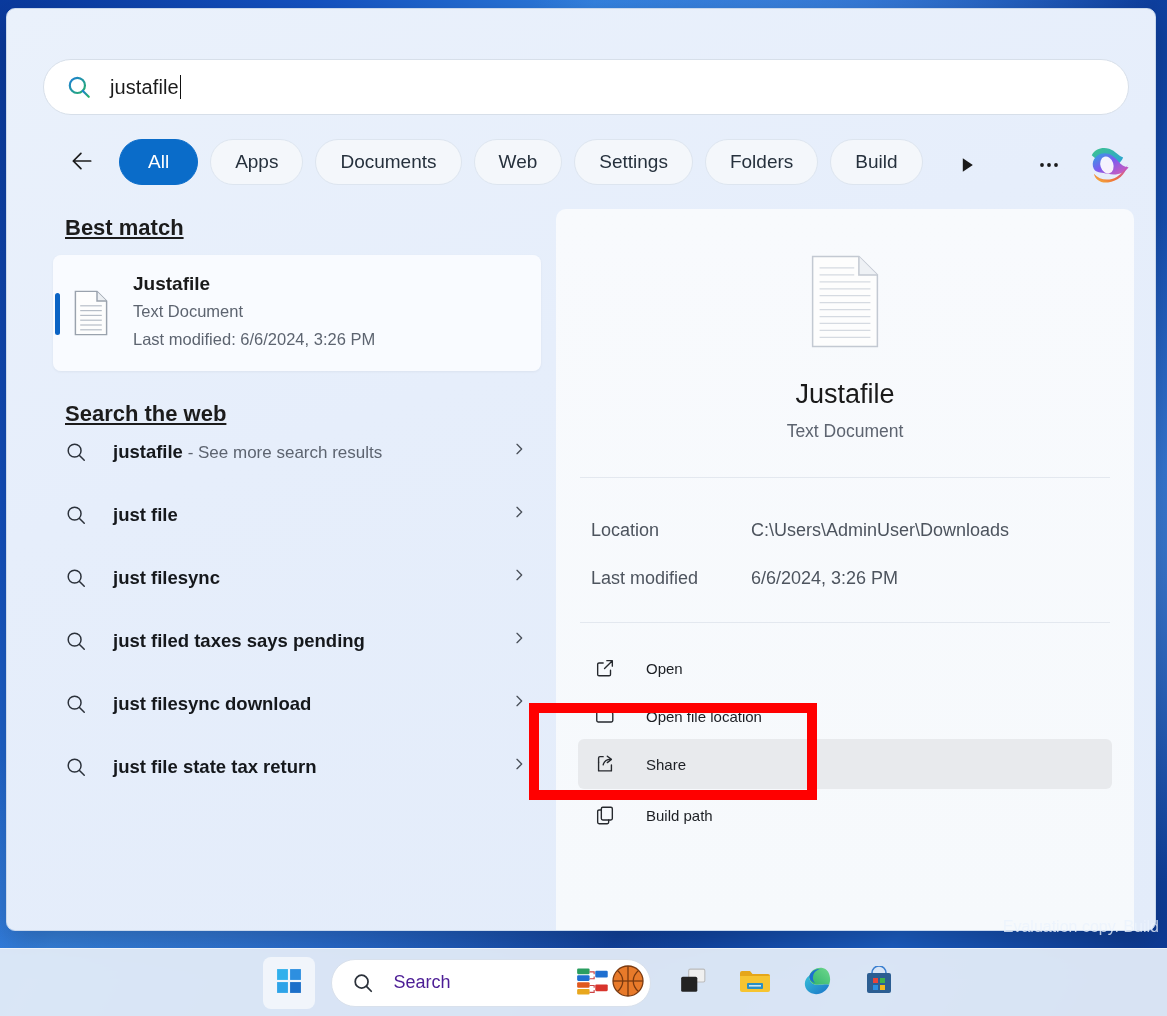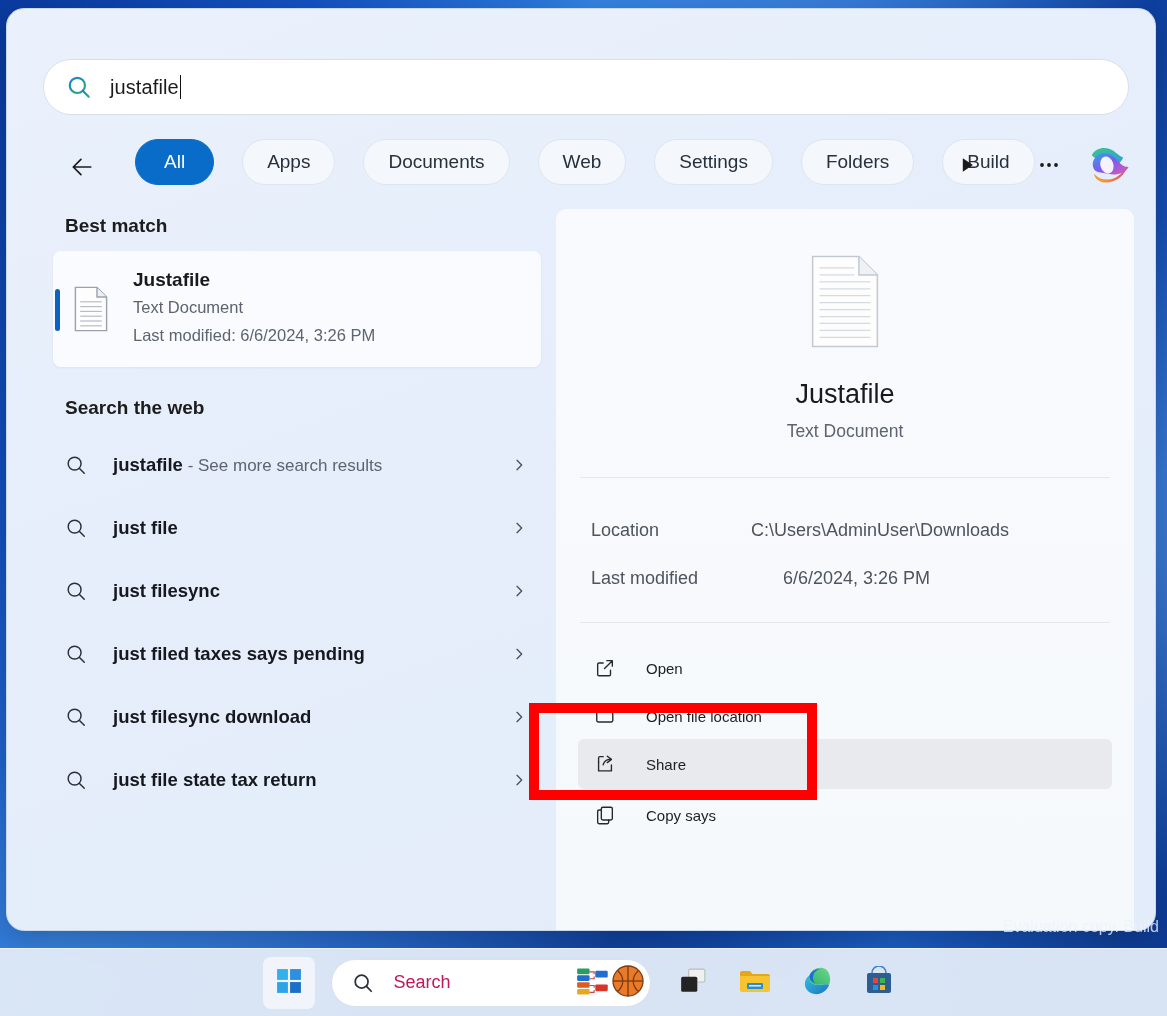--- a/index.html
+++ b/index.html
@@ -17,21 +17,21 @@
     background:
       radial-gradient(ellipse 520px 300px at 72% 6%, rgba(120,190,255,.40), transparent 62%),
       radial-gradient(ellipse 420px 520px at 96% 58%, rgba(150,205,255,.30), transparent 65%),
       radial-gradient(ellipse 700px 260px at 20% 96%, rgba(90,160,245,.35), transparent 68%);
   }
 
   
   .search-panel {
     position: absolute; left: 6px; top: 8px; width: 1150px; height: 923px;
     background: linear-gradient(160deg, #eaf1fb 0%, #e6eefb 40%, #e3ecfa 100%);
-    border: 1px solid #c9d8ec; border-radius: 18px;
+    border: 1px solid #c9d8ec; border-radius: 9px;
     box-shadow: 0 12px 34px rgba(0,0,0,.26);
     overflow: hidden;
   }
 
   
   .searchbox {
     position: absolute; left: 36px; top: 50px; width: 1086px; height: 56px;
     background: #ffffff; border: 1px solid #d7dfe9; border-radius: 28px;
     display: flex; align-items: center; padding: 0 22px;
   }
@@ -39,21 +39,21 @@
   .searchbox .txt {
     font-size: 20px; color: #1b1b1b; letter-spacing: .1px;
     display: flex; align-items: center;
   }
   .caret {
     display: inline-block; width: 1.5px; height: 24px;
     background: #111; margin-left: 1px;
   }
 
   
-  .chips { position: absolute; left: 58px; top: 130px; display: flex; align-items: flex-end; gap: 28px; }
+  .chips { position: absolute; left: 58px; top: 130px; display: flex; align-items: center; gap: 12px; }
   .backbtn {
     width: 34px; height: 34px; display: flex; align-items: center; justify-content: center;
     margin-right: 8px; cursor: pointer; background: none; border: none;
   }
   .chip {
     height: 46px; padding: 0 24px; border-radius: 23px;
     background: #f4f7fb; border: 1px solid #dde5ef;
     display: flex; align-items: center; justify-content: center;
     font-size: 19px; color: #26313d; cursor: pointer; white-space: nowrap;
   }
@@ -63,40 +63,40 @@
   .copilot-btn { left: 1074px; }
   .play-btn, .dots-btn, .copilot-btn {
     position: absolute; top: 134px; width: 44px; height: 44px;
     display: flex; align-items: center; justify-content: center; cursor: pointer;
   }
   .copilot-btn { top: 128px; width: 54px; height: 54px; }
 
   
   .leftcol { position: absolute; left: 46px; top: 206px; width: 490px; }
   .section-head {
-    font-size: 19px; font-weight: bold; color: #1c1c1c;
-    padding-left: 12px; margin-bottom: 14px;
+    font-size: 22px; font-weight: bold; color: #1c1c1c;
+    padding-left: 12px; margin-bottom: 14px; text-decoration: underline;
   }
   .best-card {
     position: relative; width: 488px; height: 116px;
     background: rgba(252,253,255,.86); border-radius: 8px;
     display: flex; align-items: center; padding-left: 18px;
     box-shadow: 0 1px 3px rgba(0,0,0,.05);
   }
   .sel-bar {
     position: absolute; left: 2px; top: 38px; width: 5px; height: 42px;
     background: #0a63c4; border-radius: 3px;
   }
   .best-icon { width: 40px; height: 48px; margin-right: 22px; flex: none; }
   .best-title { font-size: 19px; font-weight: bold; color: #1a1a1a; margin-bottom: 3px; }
   .best-sub { font-size: 16.5px; color: #5d6470; line-height: 1.65; }
 
   .web-head { margin-top: 30px; }
   .web-item {
-    width: 488px; height: 63px; display: flex; align-items: center;
+    width: 488px; height: 63px; display: flex; 
     padding: 0 14px 0 12px; border-radius: 6px; cursor: pointer;
   }
   .web-item .q-ico2 { width: 22px; height: 22px; margin-right: 26px; flex: none; }
   .web-label { flex: 1; font-size: 18.5px; color: #15181c; font-weight: bold; }
   .web-label .muted { color: #5d6470; font-weight: normal; font-size: 17px; }
   .chev { width: 16px; height: 16px; flex: none; }
 
   
   .preview {
     position: absolute; left: 549px; top: 200px; width: 578px; height: 723px;
@@ -112,21 +112,21 @@
     position: absolute; top: 212px; width: 100%; text-align: center;
     font-size: 17.5px; color: #5d6470;
   }
   .pv-rule { position: absolute; left: 24px; width: 530px; height: 1px; background: #e3e8ef; }
   .rule1 { top: 268px; }
   .rule2 { top: 413px; }
   .meta-row { position: absolute; left: 35px; width: 520px; display: flex; font-size: 18px; }
   .meta-row .k { width: 160px; color: #4d545e; }
   .meta-row .v { color: #4d545e; }
   .meta1 { top: 311px; }
-  .meta2 { top: 359px; gap: 32px; }
+  .meta2 { top: 359px; }
 
   .action {
     position: absolute; left: 22px; width: 534px; height: 50px;
     display: flex; align-items: center; padding-left: 16px;
     border-radius: 6px; cursor: pointer;
   }
   .action .a-ico { width: 22px; height: 22px; margin-right: 30px; flex: none; }
   .action .a-label { font-size: 15px; color: #1c1f24; }
   .action.hover { background: #e8eaed; }
   .act0 { top: 434px; }
@@ -157,21 +157,21 @@
     width: 52px; height: 52px; border-radius: 8px;
     display: flex; align-items: center; justify-content: center; cursor: pointer;
   }
   .tb-btn.start { background: rgba(255,255,255,.62); }
   .tb-search {
     width: 320px; height: 48px; border-radius: 24px; background: #ffffff;
     border: 1px solid #d9e1ec; display: flex; align-items: center;
     padding: 0 6px 0 20px; cursor: pointer; margin: 0 6px;
   }
   .tb-search .s-ico { width: 22px; height: 22px; margin-right: 20px; flex: none; }
-  .tb-search .s-txt { flex: 1; font-size: 18px; color: #be185d; }
+  .tb-search .s-txt { flex: 1; font-size: 18px; color: #4c1d95; }
   .tb-widgets { display: flex; align-items: center; gap: 2px; }
 </style>
 </head>
 <body>
 
 <div class="desk-swoosh"></div>
 
 <div class="watermark">Evaluation copy. Build</div>
 
 <div class="search-panel">
@@ -422,21 +422,21 @@
       <span class="a-label">Share</span>
     </div>
 
     <div class="action act3">
       <span class="a-ico">
         <svg viewBox="0 0 24 24" width="22" height="22" fill="none" stroke="#26292e" stroke-width="1.5">
           <rect x="8" y="3.5" width="12" height="14" rx="1.6"></rect>
           <path d="M16 17.5V20a1.5 1.5 0 0 1-1.5 1.5h-9A1.5 1.5 0 0 1 4 20V8a1.5 1.5 0 0 1 1.5-1.5H8" stroke-linecap="round"></path>
         </svg>
       </span>
-      <span class="a-label">Copy says</span>
+      <span class="a-label">Build path</span>
     </div>
   </div>
 
 </div>
 
 <div class="redbox"></div>
 
 <div class="taskbar">
   <div class="tb-btn start">
     <span>

